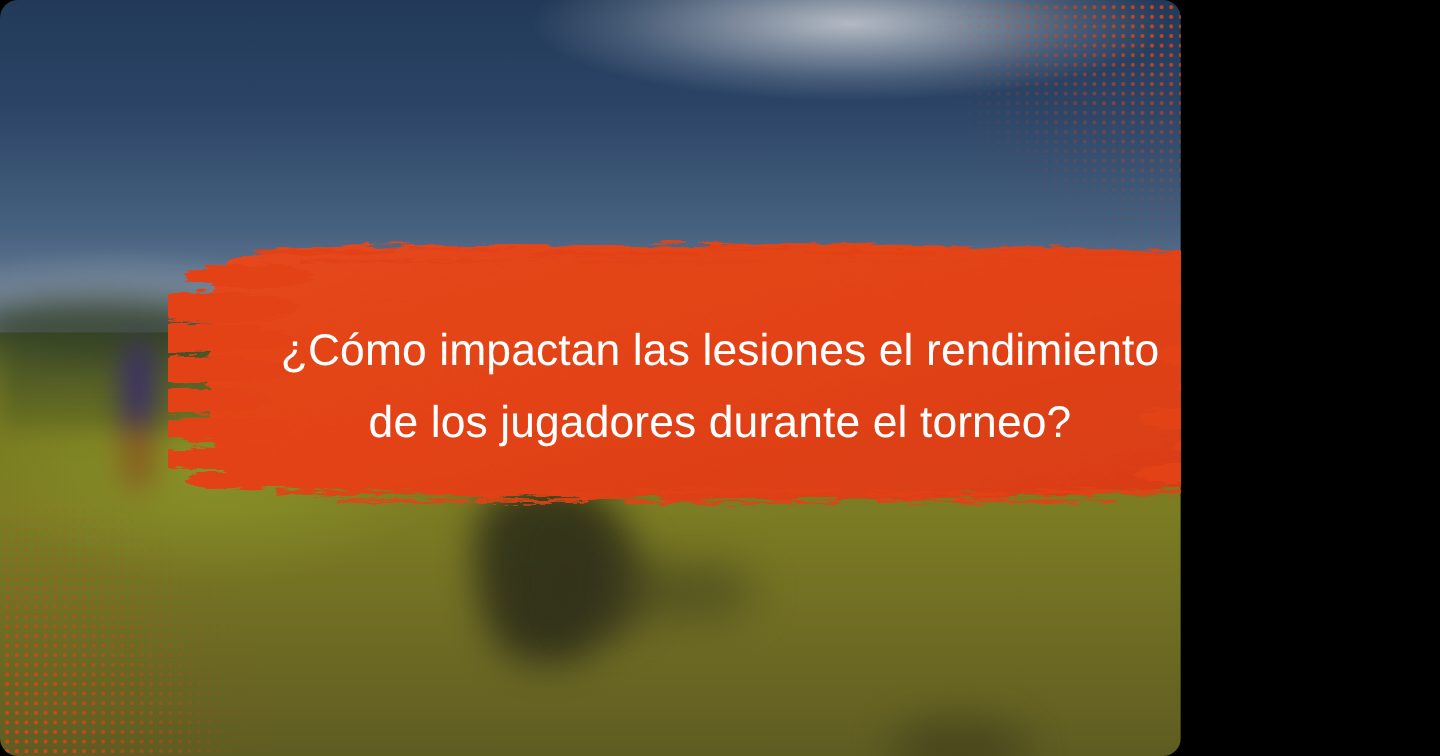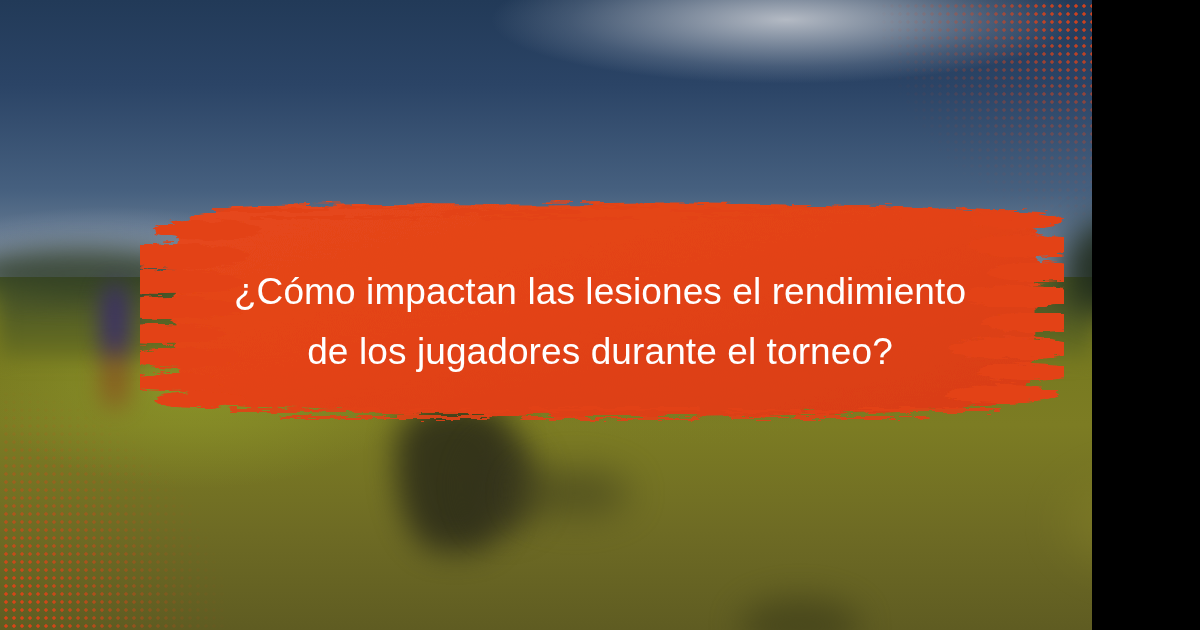--- a/index.html
+++ b/index.html
@@ -2,24 +2,25 @@
 <html><head>
 <meta charset="utf-8">
 <style>
   html, body {
     margin: 0;
     padding: 0;
     background: #000;
   }
   #stage {
     position: relative;
-    width: 1092px;
+    width: 984px;
     height: 630px;
     overflow: hidden;
     font-family: "Liberation Sans", sans-serif;
+    border-radius: 15px;
   }
 
   
   .bg-photo {
     position: absolute;
     inset: 0;
     overflow: hidden;
   }
   .bg-sky {
     position: absolute;

